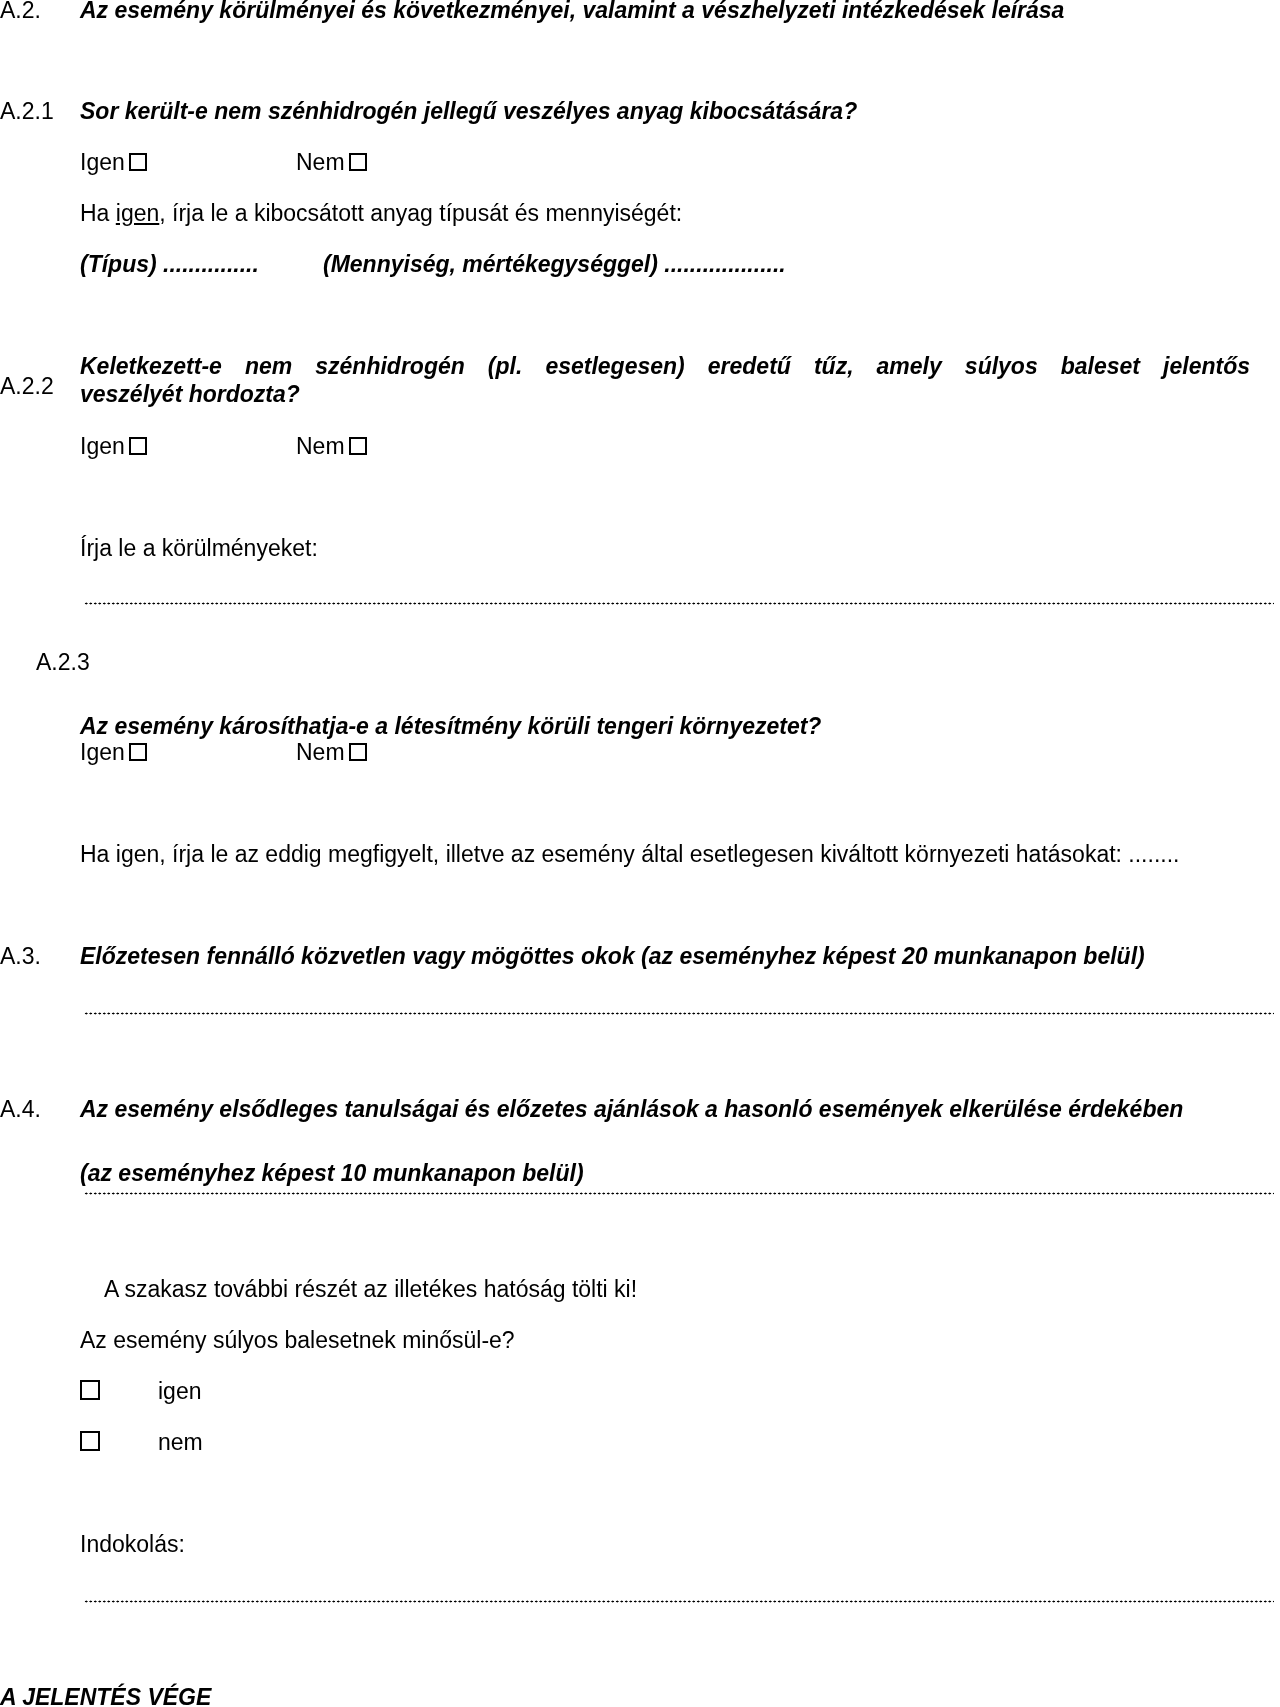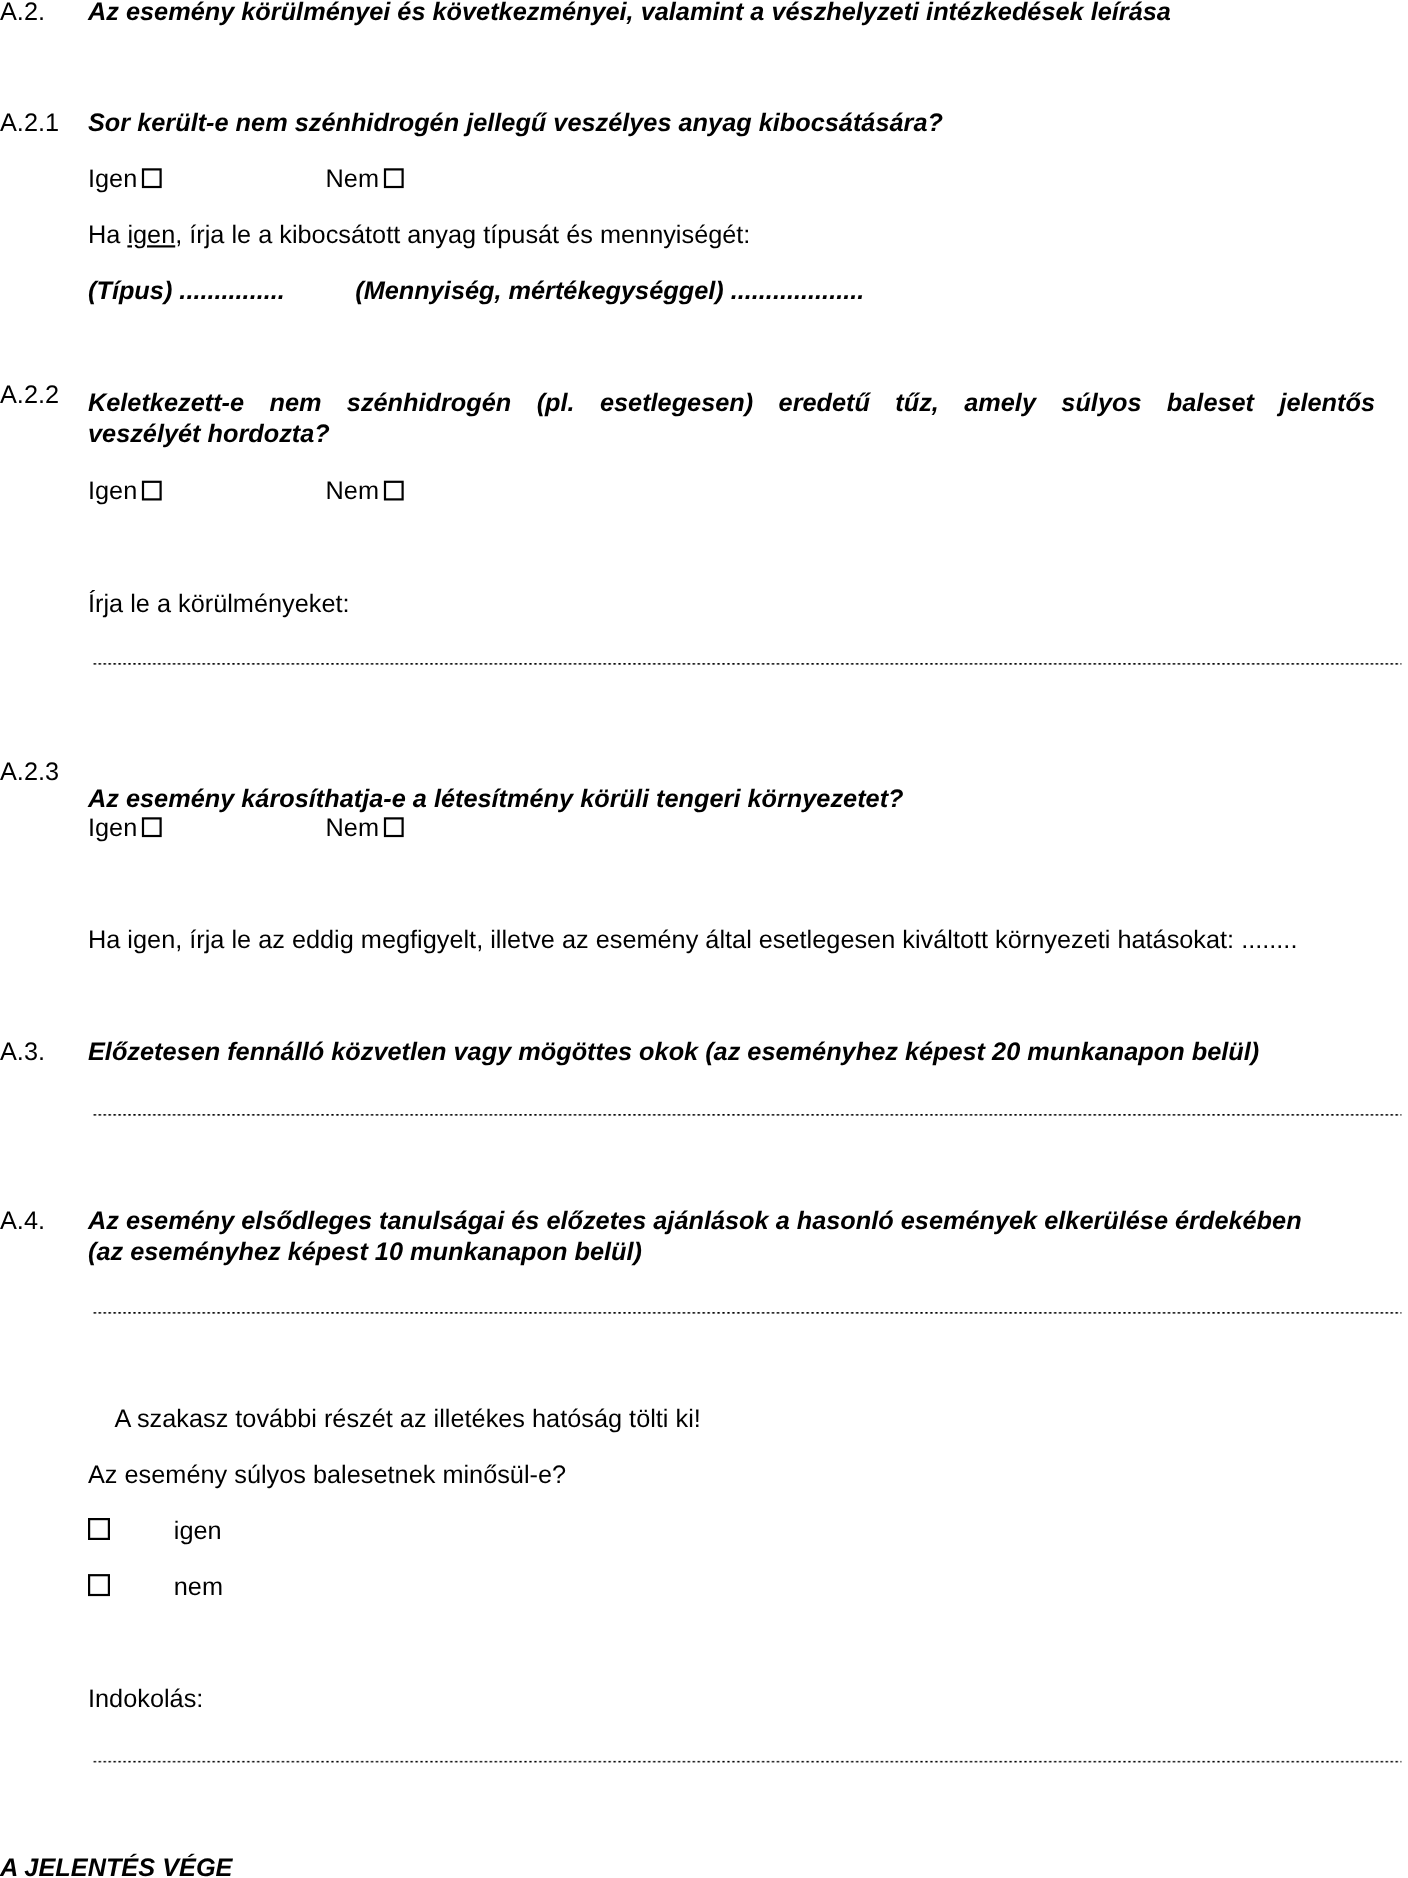--- a/index.html
+++ b/index.html
@@ -47,53 +47,53 @@
 
 <div class="abs body-text ital" style="top:250px;">
   <span>(Típus)</span>
   <span>...............</span>
 </div>
 <div class="abs ital" style="top:250px; left:323px;">
   <span>(Mennyiség, mértékegységgel)</span>
   <span>...................</span>
 </div>
 
-<div class="abs num" style="top:344px;text-align:right;">A.2.2</div>
+<div class="abs num" style="top:372px;text-align:right;">A.2.2</div>
 <div class="abs heading justify" style="top:352px; width:1170px;">Keletkezett-e nem szénhidrogén (pl. esetlegesen) eredetű tűz, amely súlyos baleset jelentős</div>
 <div class="abs heading" style="top:380px;">veszélyét hordozta?</div>
 
 <div class="abs body-text" style="top:432px;">
   <span>Igen</span><span class="cb"></span>
 </div>
 <div class="abs" style="top:432px; left:296px;">
   <span>Nem</span><span class="cb"></span>
 </div>
 
 <div class="abs body-text" style="top:534px;">Írja le a körülményeket:</div>
 <div class="dots" style="top:602px;"></div>
 
-<div class="abs num" style="top:687px;">A.2.3</div>
+<div class="abs num" style="top:648px;padding-left:36px;">A.2.3</div>
 <div class="abs heading" style="top:687px;margin-top:25px;">Az esemény károsíthatja-e a létesítmény körüli tengeri környezetet?</div>
 
 <div class="abs body-text" style="top:738px;">
   <span>Igen</span><span class="cb"></span>
 </div>
 <div class="abs" style="top:738px; left:296px;">
   <span>Nem</span><span class="cb"></span>
 </div>
 
 <div class="abs body-text" style="top:840px;">Ha igen, írja le az eddig megfigyelt, illetve az esemény által esetlegesen kiváltott környezeti hatásokat: ........</div>
 
 <div class="abs num" style="top:942px;">A.3.</div>
 <div class="abs heading" style="top:942px;">Előzetesen fennálló közvetlen vagy mögöttes okok (az eseményhez képest 20 munkanapon belül)</div>
 <div class="dots" style="top:1012px;"></div>
 
 <div class="abs num" style="top:1095px;">A.4.</div>
 <div class="abs heading" style="top:1095px;">Az esemény elsődleges tanulságai és előzetes ajánlások a hasonló események elkerülése érdekében</div>
-<div class="abs heading" style="top:1123px;">(az eseményhez képest 10 munkanapon belül)</div>
+<div class="abs heading" style="top:1159px;">(az eseményhez képest 10 munkanapon belül)</div>
 <div class="dots" style="top:1192px;"></div>
 
 <div class="abs body-text" style="top:1275px;margin-left:24px;">A szakasz további részét az illetékes hatóság tölti ki!</div>
 <div class="abs body-text" style="top:1326px;text-align:center;">Az esemény súlyos balesetnek minősül-e?</div>
 
 <div class="abs" style="top:1377px; left:80px;">
   <span class="cb" style="margin-left:0; width:20px; height:20px;"></span>
 </div>
 <div class="abs" style="top:1377px; left:158px;">igen</div>
 

